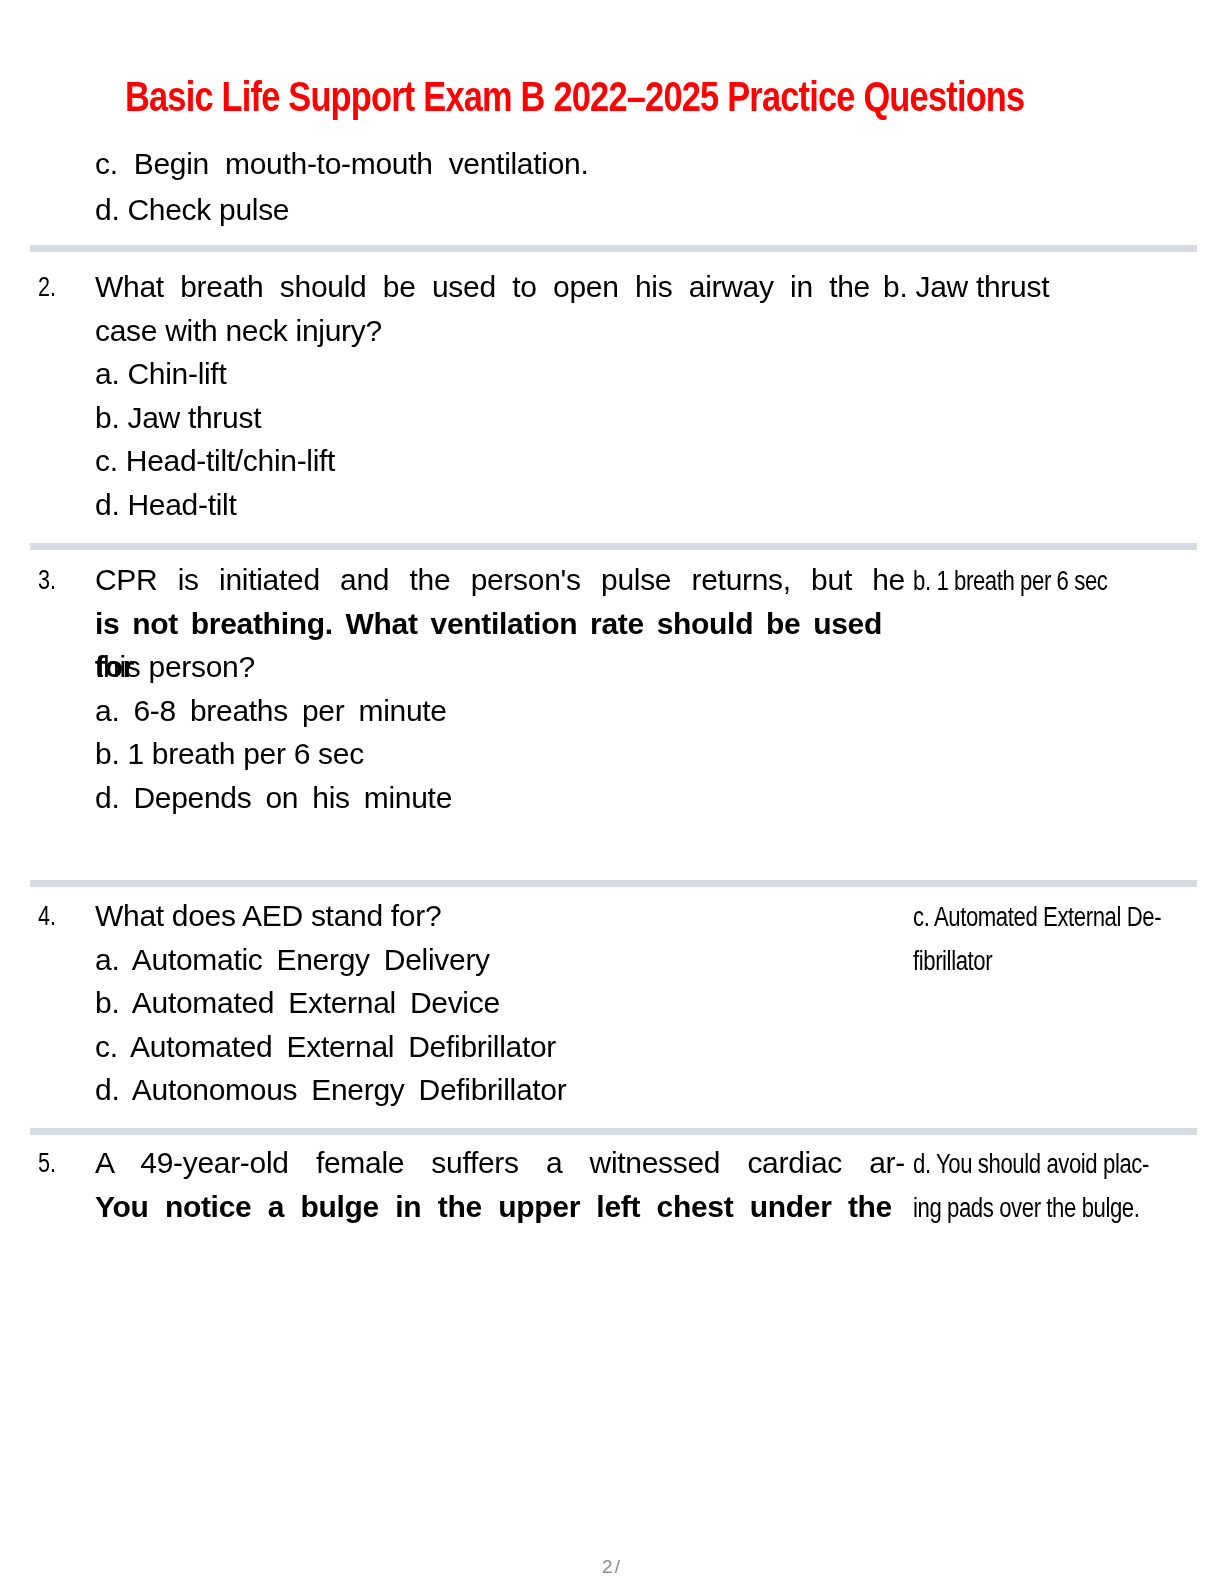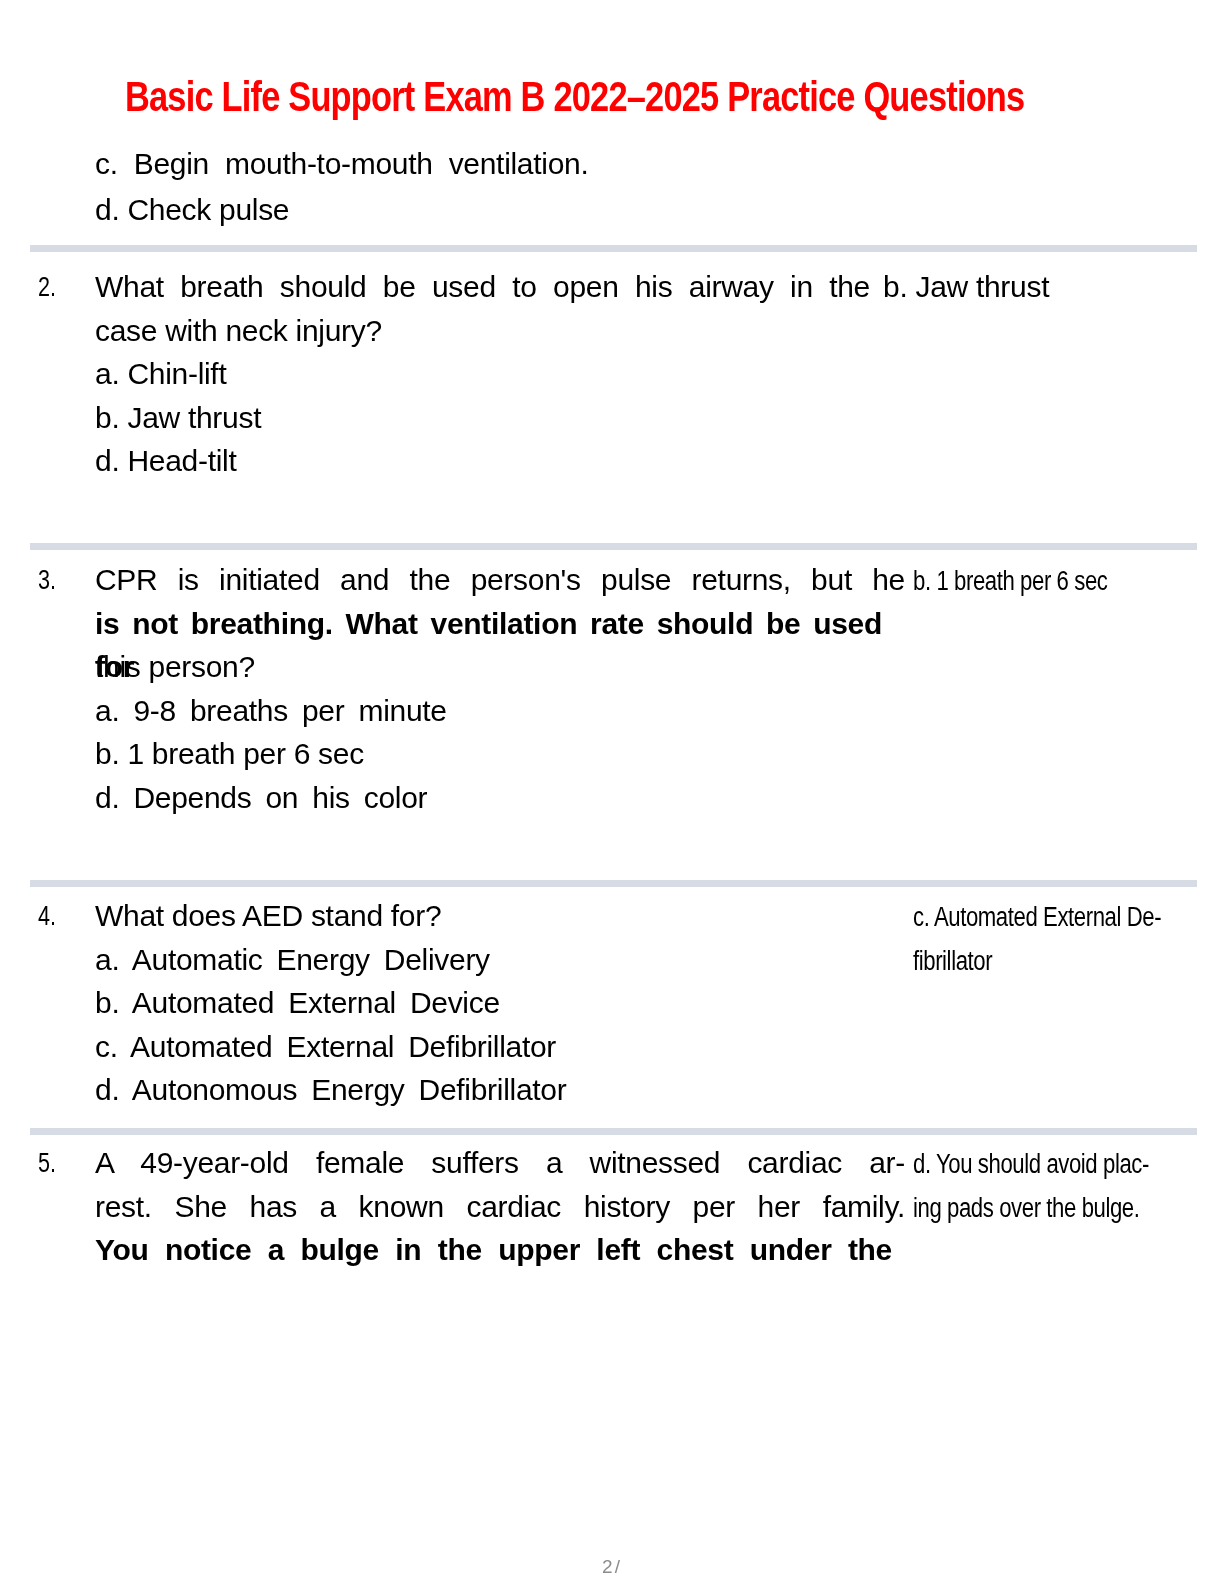--- a/index.html
+++ b/index.html
@@ -79,38 +79,39 @@
 
   <div class="divider" style="top: 207px; background: rgb(215, 219, 228);"></div>
 
   <section class="block" style="top:227px">
     <div class="qnum">2.</div>
     <div class="qbody">
       <div class="line just w775">What breath should be used to open his airway in the</div>
       <div class="line">case with neck injury?</div>
       <div class="line">a. Chin-lift</div>
       <div class="line">b. Jaw thrust</div>
+      <div class="line">c. Head-tilt/chin-lift</div>
       <div class="line">d. Head-tilt</div>
     </div>
   </section>
   <div class="answer" style="top:227px;left:883px">
     <div class="line">b. Jaw thrust</div>
   </div>
 
   <div class="divider" style="top: 505px; background: rgb(215, 219, 228);"></div>
 
   <section class="block" style="top:520px">
     <div class="qnum">3.</div>
     <div class="qbody">
       <div class="line just w810">CPR is initiated and the person's pulse returns, but he</div>
       <div class="line just w787">is not breathing. What ventilation rate should be used for</div>
       <div class="line">this person?</div>
-      <div class="line ws6">a. 9-8 breaths per minute</div>
+      <div class="line ws6">a. 6-8 breaths per minute</div>
       <div class="line">b. 1 breath per 6 sec</div>
-      <div class="line ws6">d. Depends on his color</div>
+      <div class="line ws6">d. Depends on his minute</div>
     </div>
   </section>
   <div class="answer answer-cond" style="top:522px;left:913px">
     <div class="line">b. 1 breath per 6 sec</div>
   </div>
 
   <div class="divider" style="top: 842px; background: rgb(215, 219, 228);"></div>
 
   <section class="block" style="top:856px">
     <div class="qnum">4.</div>
@@ -126,21 +127,20 @@
     <div class="line">c. Automated External De-</div>
     <div class="line">fibrillator</div>
   </div>
 
   <div class="divider" style="top: 1090px; background: rgb(215, 219, 228);"></div>
 
   <section class="block" style="top:1103px">
     <div class="qnum">5.</div>
     <div class="qbody">
       <div class="line just w810">A 49-year-old female suffers a witnessed cardiac ar-</div>
-      <div class="line just w810">rest. She has a known cardiac history per her family.</div>
       <div class="line just w797">You notice a bulge in the upper left chest under the</div>
     </div>
   </section>
   <div class="answer answer-cond" style="top:1105px;left:913px">
     <div class="line">d. You should avoid plac-</div>
     <div class="line">ing pads over the bulge.</div>
   </div>
 
   <div class="footer" style="color: rgb(140, 140, 140);">2/</div>
 

